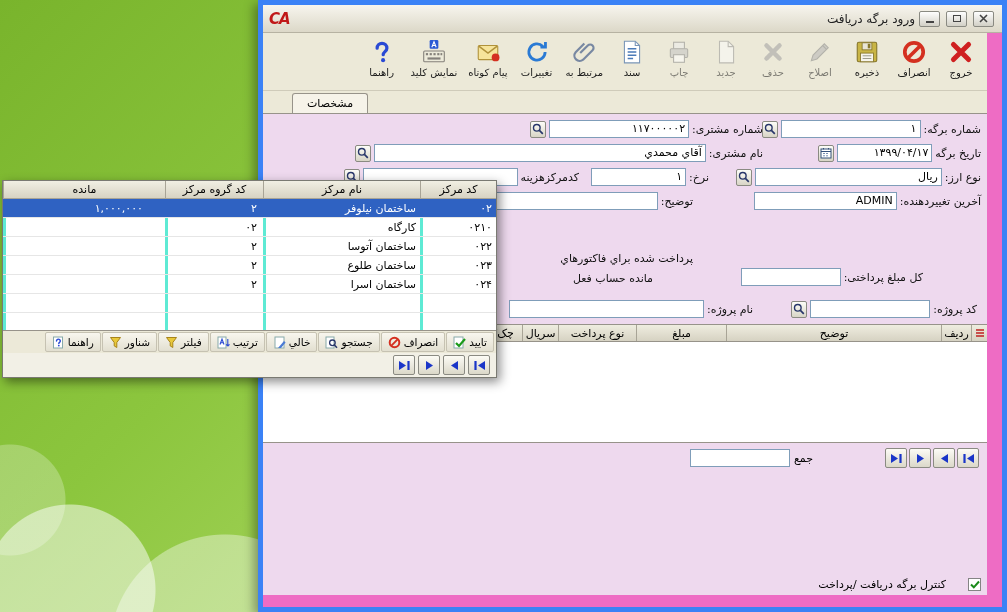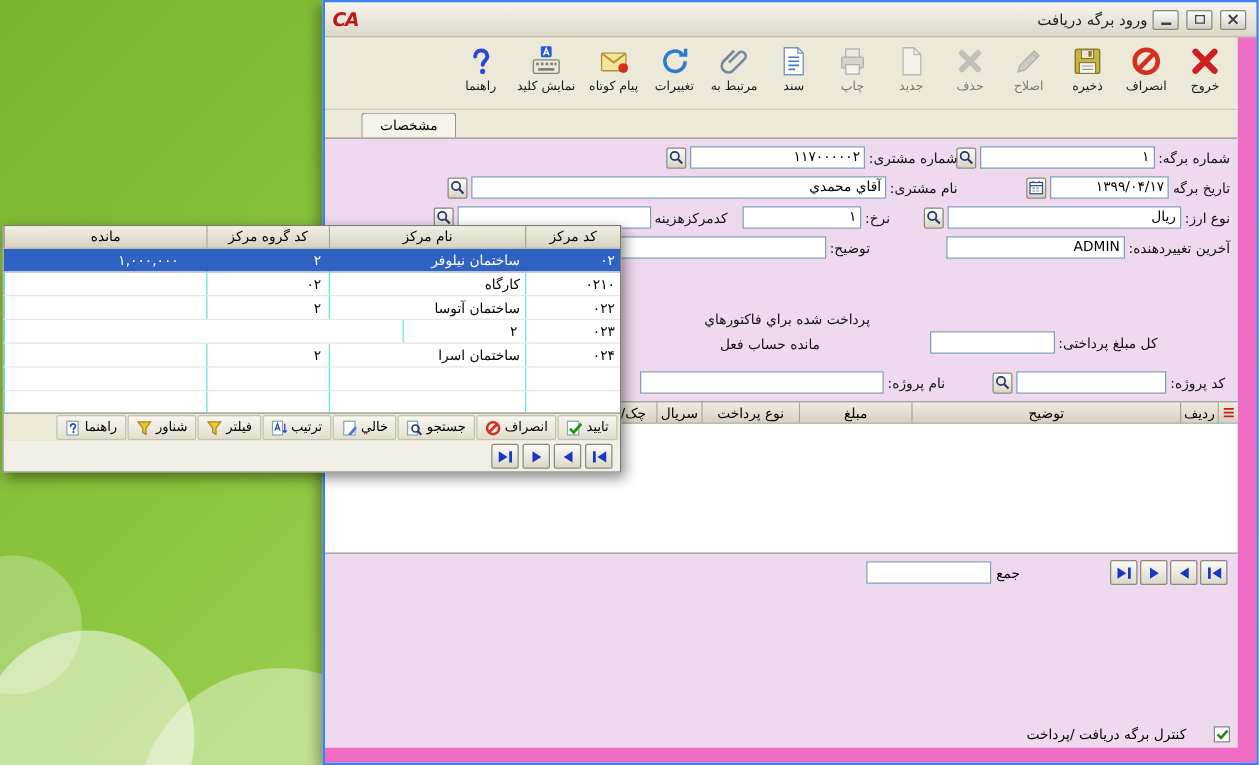--- a/index.html
+++ b/index.html
@@ -10,21 +10,21 @@
     background:
       radial-gradient(circle at 70px 590px, rgba(255,255,255,.50) 0 85px, rgba(255,255,255,0) 86px),
       radial-gradient(circle at 225px 650px, rgba(255,255,255,.38) 0 115px, rgba(255,255,255,0) 116px),
       radial-gradient(circle at 10px 500px, rgba(255,255,255,.25) 0 55px, rgba(255,255,255,0) 56px),
       linear-gradient(135deg,#79b42c 0%, #8cc63e 35%, #a8d55f 65%, #cdeb96 100%);
   }
 
   
   .window {
     position:absolute; left:258px; top:0; width:749px; height:612px;
-    background:#ece9d8; border:2px solid #3b82f6;
+    background:#ece9d8; border:5px solid #3b82f6;
     display:flex; flex-direction:column;
     box-shadow:-4px 4px 10px rgba(0,0,0,.35);
   }
   .titlebar {
     height:28px; flex:0 0 28px;
     background:linear-gradient(#f7f5ee,#dcd8c8);
     border-bottom:1px solid #b6b2a2;
     display:flex; align-items:center; padding:0 6px; gap:4px;
   }
   .logo { color:#c01818; font-weight:bold; font-style:italic; font-size:15px; letter-spacing:-1px; }
@@ -110,21 +110,21 @@
     display:flex; flex-direction:column;
   }
   .p-header { flex:0 0 18px; display:flex; direction:rtl; background:#d9d5c6; border-bottom:1px solid #a8a496; }
   .ph {
     background:linear-gradient(#f1efe3,#d7d3c3); border-left:1px solid #a8a496;
     display:flex; align-items:center; justify-content:center; font-size:11px;
   }
   .pc-code { flex:0 0 76px; } .pc-name { flex:0 0 157px; } .pc-group { flex:0 0 98px; } .pc-balance { flex:1; }
   .p-rows { flex:1; background:#fff; overflow:hidden; }
   .prow { height:19px; display:flex; direction:rtl; border-bottom:1px solid #e6e6e6; }
-  .pc { font-size:11px; display:flex; align-items:center; border-left:1px solid #5eead4; overflow:hidden; white-space:nowrap; direction:rtl; }
+  .pc { font-size:11px; display:flex; align-items:center; border-left:3px solid #5eead4; overflow:hidden; white-space:nowrap; direction:rtl; }
   .pc.pc-code { justify-content:flex-start; padding:0 4px; }
   .pc.pc-name { justify-content:flex-start; padding:0 4px; }
   .pc.pc-group { justify-content:flex-start; padding:0 6px; }
   .pc.pc-balance { justify-content:flex-start; padding:0 22px 0 4px; }
   .prow.selected { background:#2f62c2; }
   .prow.selected .pc { color:#fff; border-left-color:#2f62c2; }
 
   .p-toolbar { flex:0 0 23px; display:flex; direction:rtl; align-items:stretch; background:#ece9d8; border-top:1px solid #97938a; padding:1px 2px; gap:1px; }
   .pbtn {
     display:flex; direction:rtl; align-items:center; gap:3px; padding:0 6px;
@@ -468,20 +468,21 @@
       <div class="pc pc-balance"></div>
     </div>
     <div class="prow">
       <div class="pc pc-code">۰۲۲</div>
       <div class="pc pc-name">ساختمان آتوسا</div>
       <div class="pc pc-group">۲</div>
       <div class="pc pc-balance"></div>
     </div>
     <div class="prow">
       <div class="pc pc-code">۰۲۳</div>
+      <div class="pc pc-name">ساختمان طلوع</div>
       <div class="pc pc-group">۲</div>
       <div class="pc pc-balance"></div>
     </div>
     <div class="prow">
       <div class="pc pc-code">۰۲۴</div>
       <div class="pc pc-name">ساختمان اسرا</div>
       <div class="pc pc-group">۲</div>
       <div class="pc pc-balance"></div>
     </div>
     <div class="prow">

